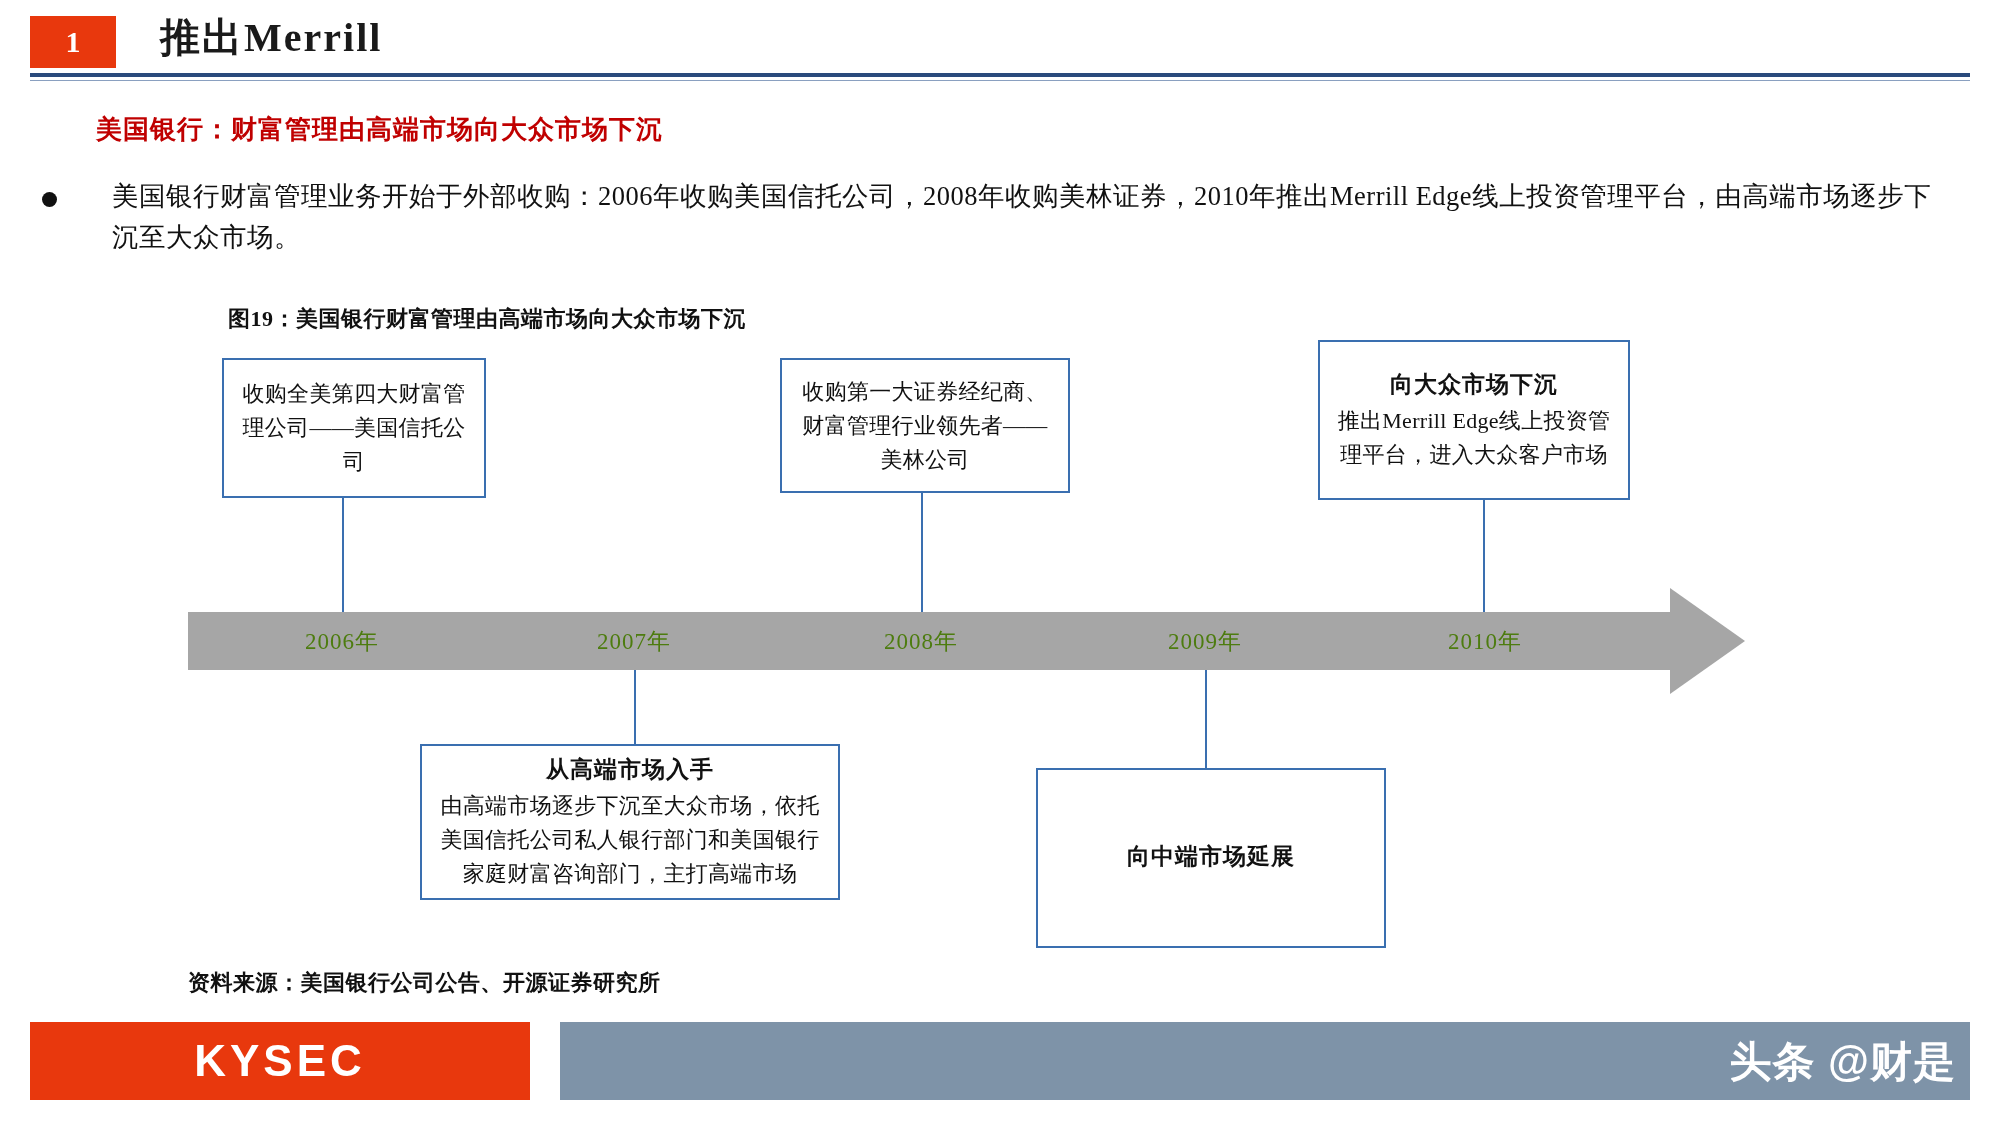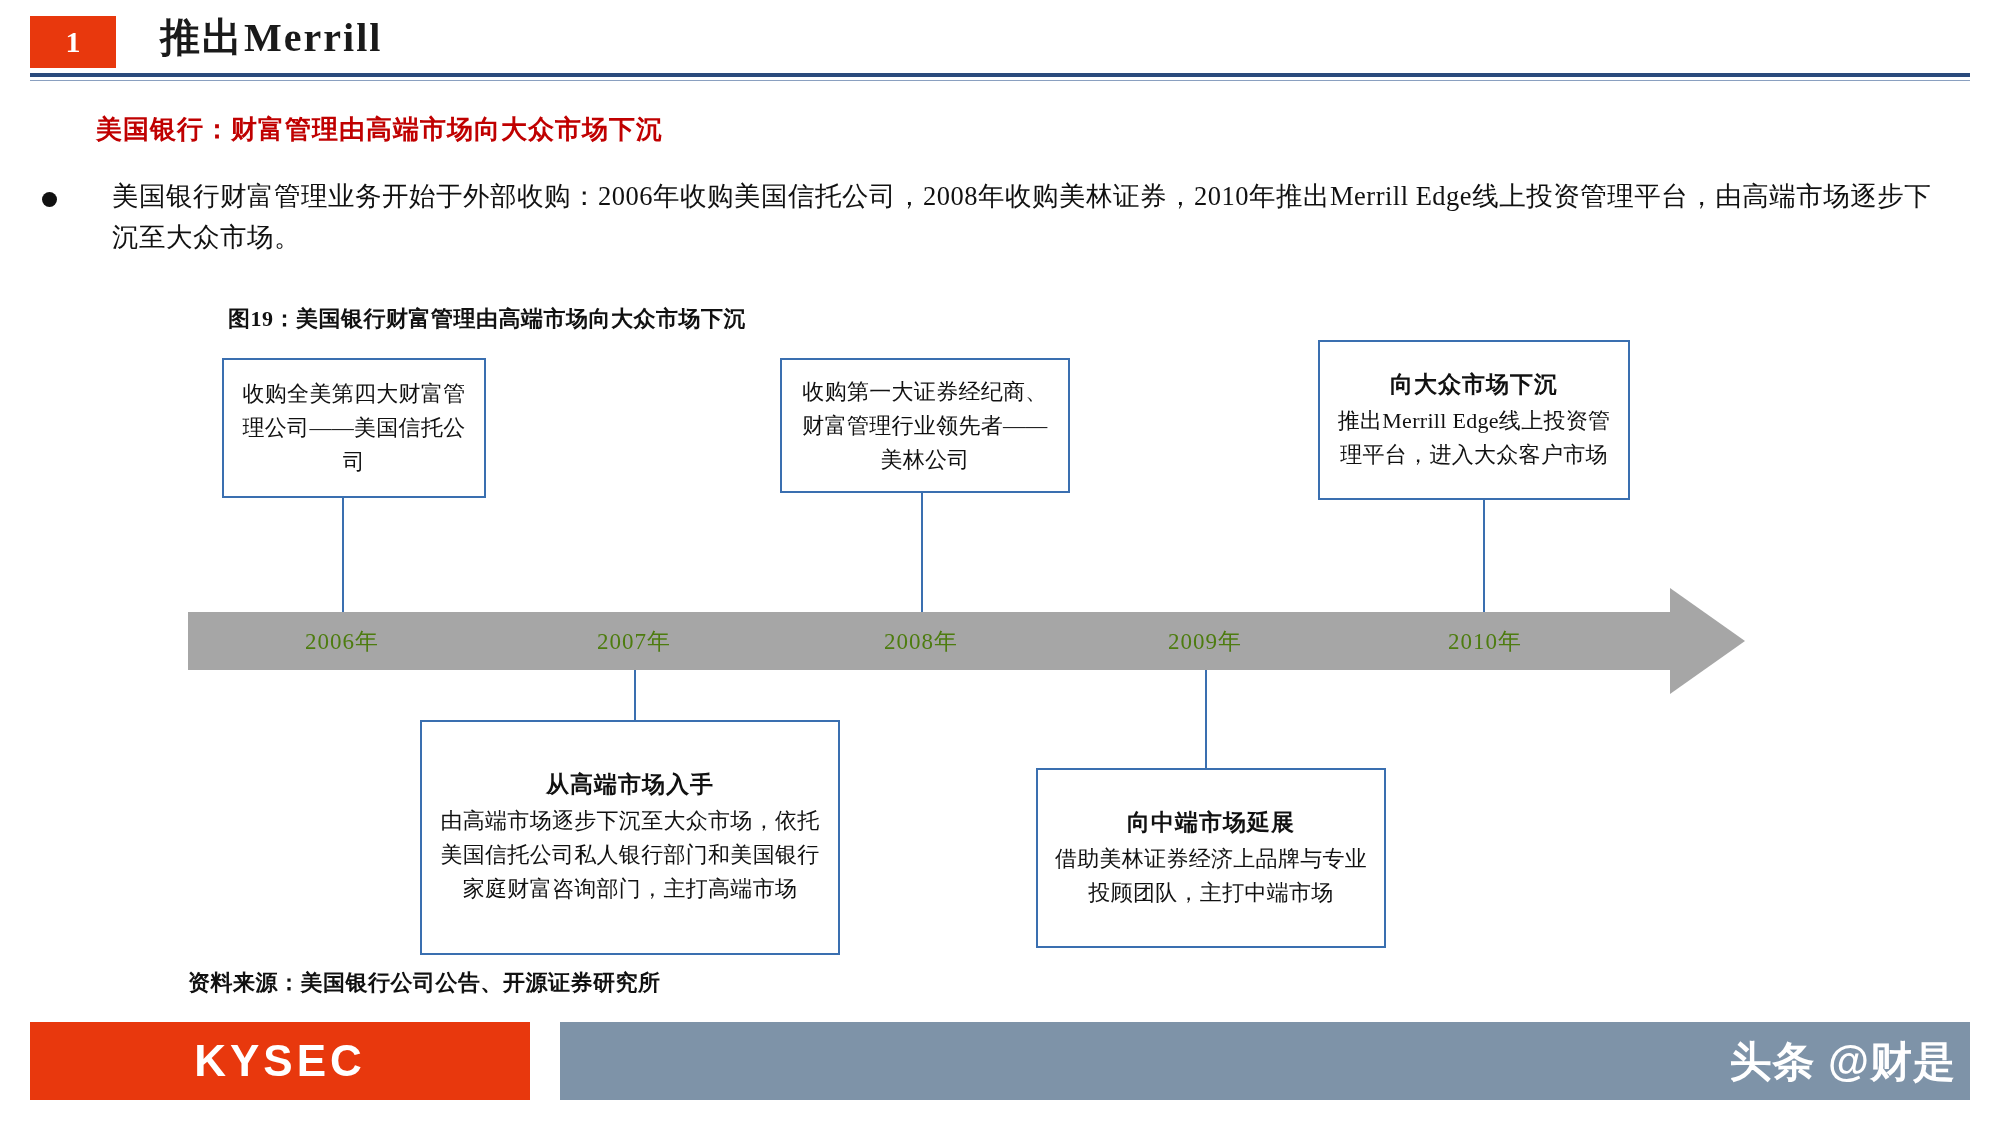--- a/index.html
+++ b/index.html
@@ -252,28 +252,27 @@
 
 <div class="tbox" style="left:780px; top:358px; width:290px; height:135px;">
   <div class="bx-body">收购第一大证券经纪商、财富管理行业领先者——美林公司</div>
 </div>
 
 <div class="tbox" style="left:1318px; top:340px; width:312px; height:160px;">
   <div class="bx-head">向大众市场下沉</div>
   <div class="bx-body">推出Merrill Edge线上投资管理平台，进入大众客户市场</div>
 </div>
 
-<div class="tbox" style="left:420px; top:720px; width:420px; height:235px;">
+<div class="tbox" style="left:420px; top:744px; width:420px; height:156px;">
   <div class="bx-head">从高端市场入手</div>
   <div class="bx-body">由高端市场逐步下沉至大众市场，依托美国信托公司私人银行部门和美国银行家庭财富咨询部门，主打高端市场</div>
 </div>
 
 <div class="tbox" style="left:1036px; top:768px; width:350px; height:180px;">
   <div class="bx-head">向中端市场延展</div>
-  <div class="bx-body">借助美林证券经济上品牌与专业投顾团队，主打中端市场</div>
 </div>
 
 <div class="source">资料来源：美国银行公司公告、开源证券研究所</div>
 
 <div class="footer-red">
   <span class="footer-logo">KYSEC</span>
 </div>
 <div class="footer-gray"></div>
 <div class="footer-watermark">头条 @财是</div>
 

